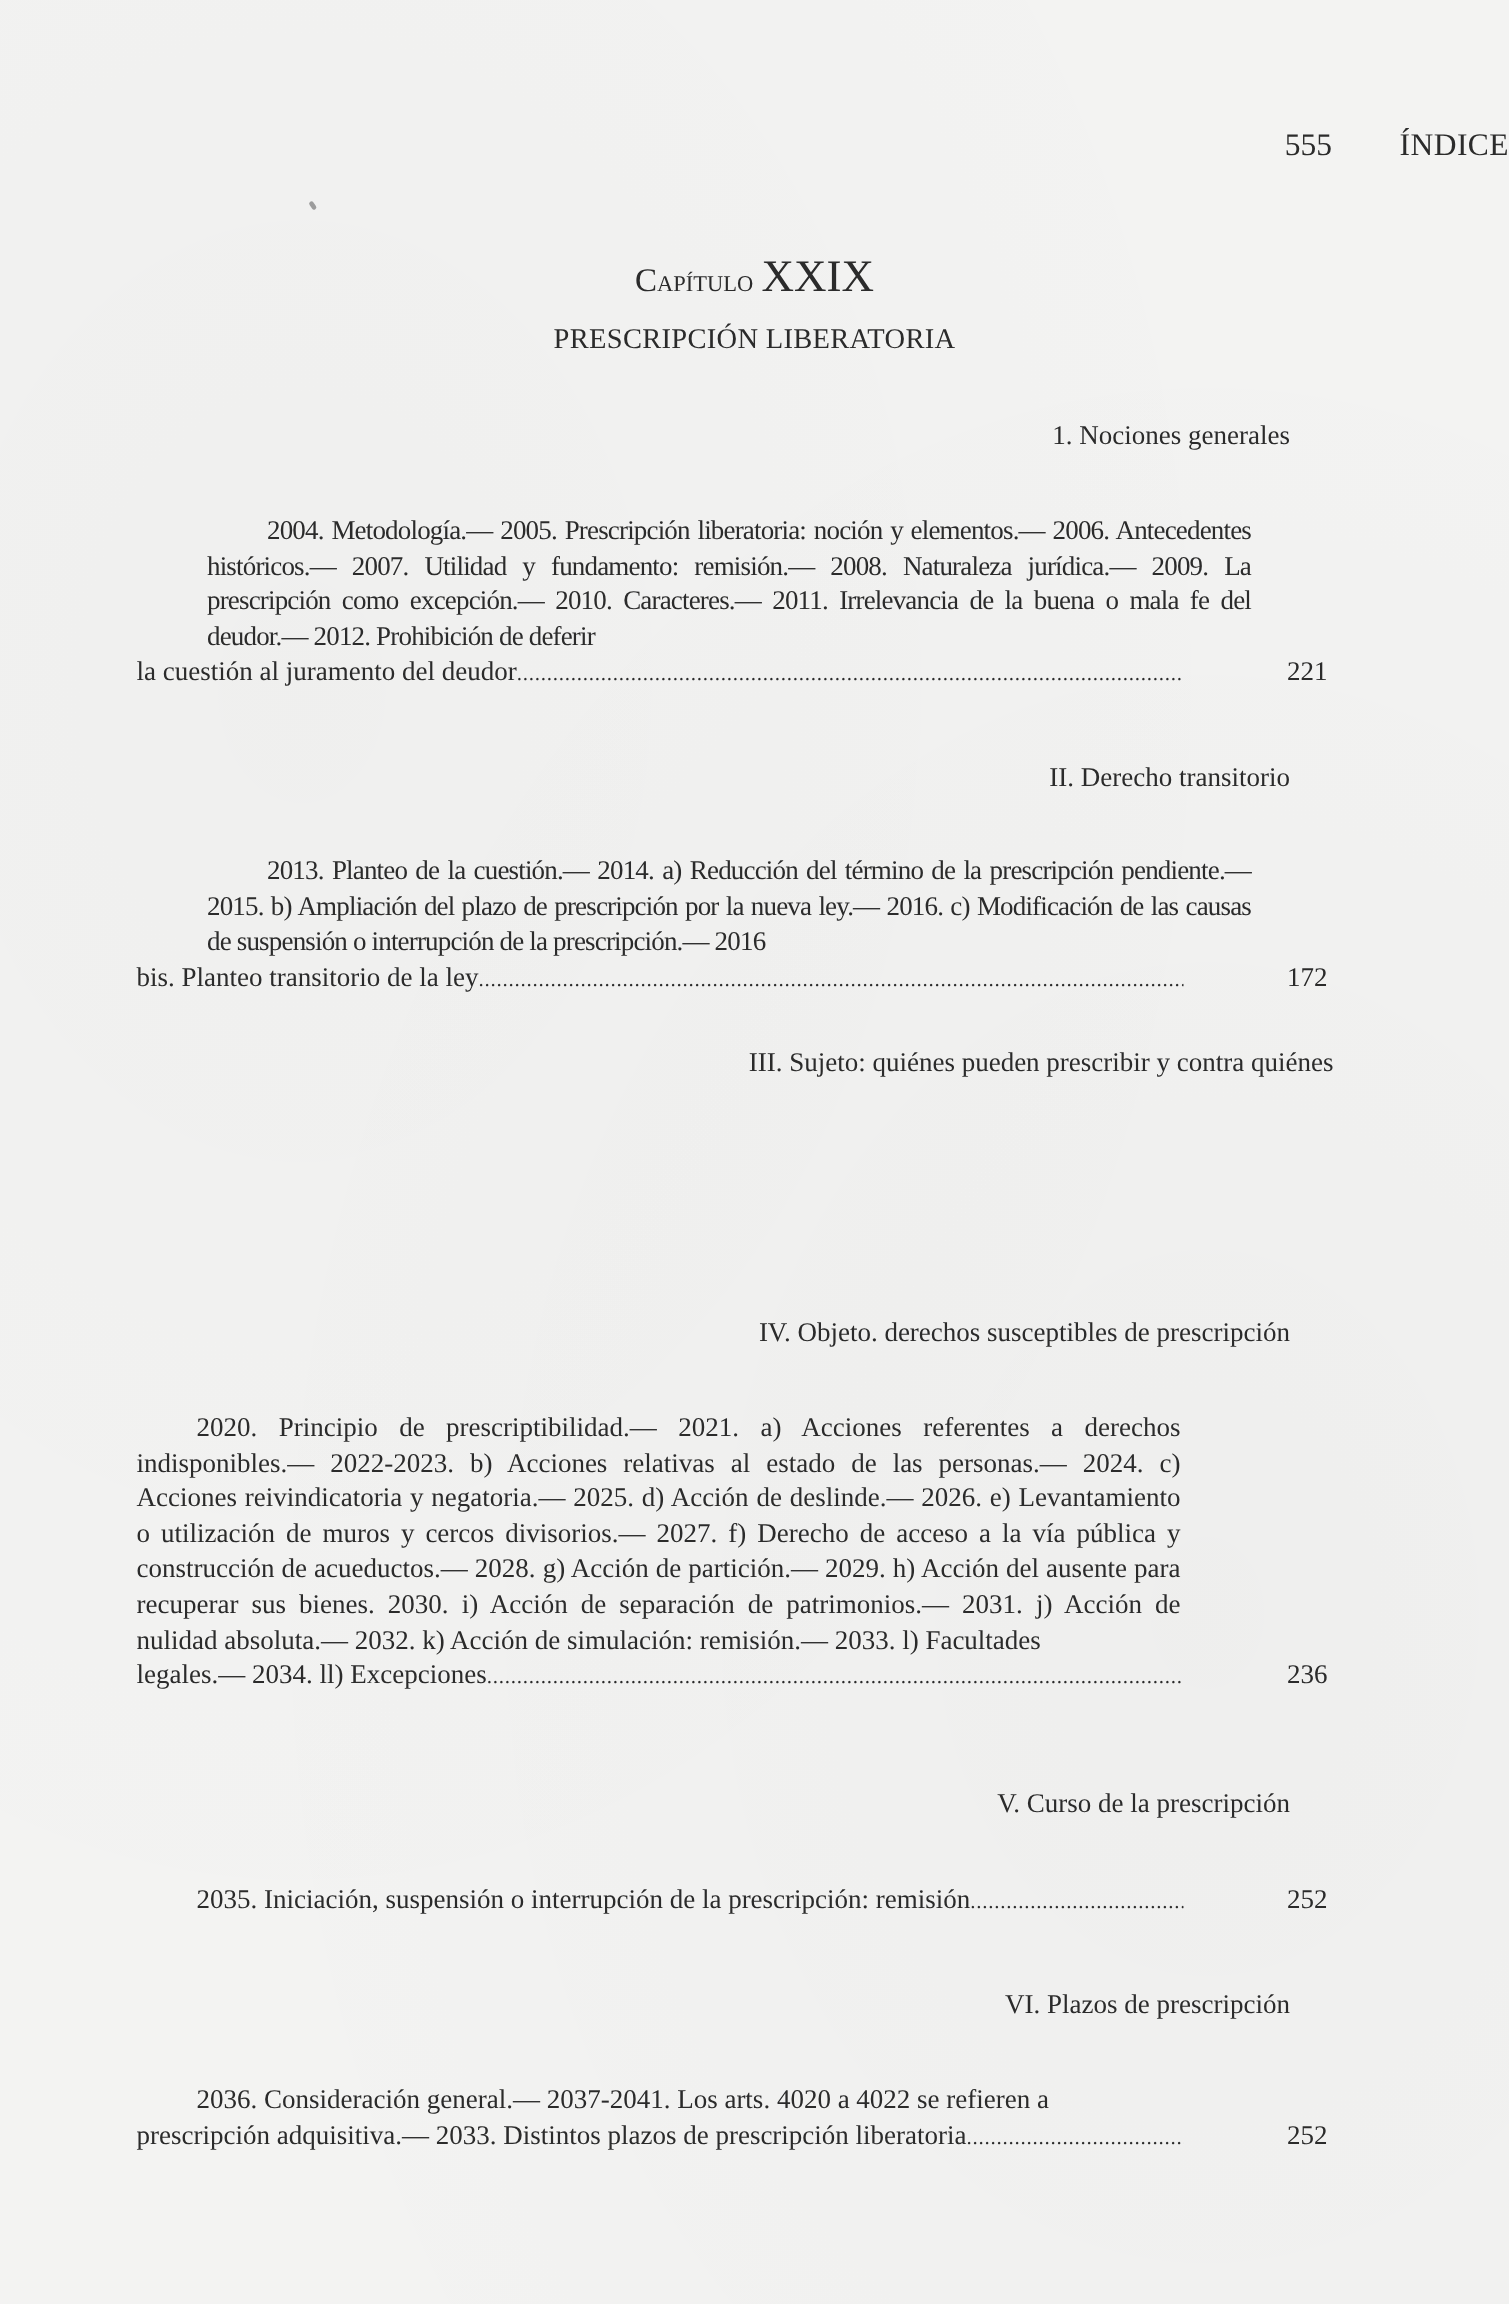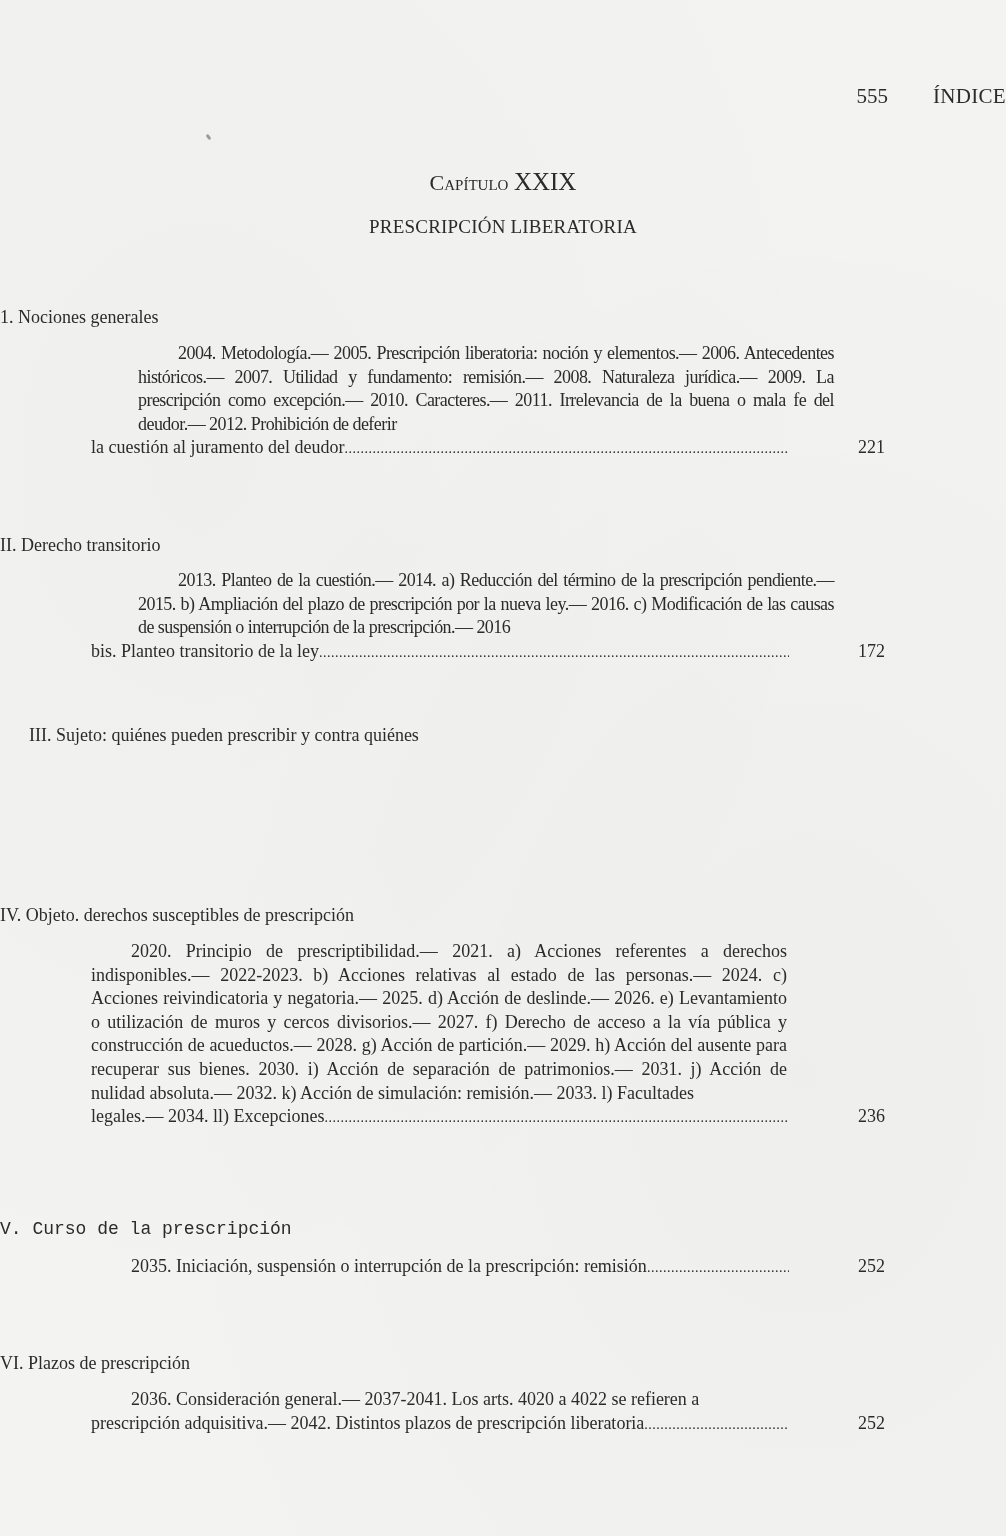--- a/index.html
+++ b/index.html
@@ -48,37 +48,36 @@
       top: 168px;
       left: 0; width: 1006px;
       text-align: center;
       font-size: 22px;
     }
     .chapter .sc {
       font-variant: small-caps;
       font-size: 22px;
     }
     .chapter .num {
-      font-size: 25px;
+      font-size: 30px;
       text-align: right;
     }
     .chapter-title {
       position: absolute;
       top: 216px;
       left: 0; width: 1006px;
       text-align: center;
       font-size: 19px;
       letter-spacing: 0.2px;
     }
     .section-heading {
       position: absolute;
       left: 0; width: 860px;
-      text-align: left;
+      text-align: right;
       font-size: 18px;
-      margin-top: 27px;
     }
     .entry {
       position: absolute;
       left: 91px;
       width: 794px;
       font-size: 18px;
       line-height: 23.6px;
     }
     .entry .text {
       display: block;
@@ -166,32 +165,32 @@
   <div class="section-heading" style="top:878px;">IV. Objeto. derechos susceptibles de prescripción</div>
   <div class="entry" style="top:940px;">
     <span class="text">2020. Principio de prescriptibilidad.— 2021. a) Acciones referentes a derechos indisponibles.— 2022-2023. b) Acciones relativas al estado de las personas.— 2024. c) Acciones reivindicatoria y negatoria.— 2025. d) Acción de deslinde.— 2026. e) Levantamiento o utilización de muros y cercos divisorios.— 2027. f) Derecho de acceso a la vía pública y construcción de acueductos.— 2028. g) Acción de partición.— 2029. h) Acción del ausente para recuperar sus bienes. 2030. i) Acción de separación de patrimonios.— 2031. j) Acción de nulidad absoluta.— 2032. k) Acción de simulación: remisión.— 2033. l) Facultades</span>
     <div class="last">
       <span class="lead">legales.— 2034. ll) Excepciones</span>
       <span class="dots"></span>
       <span class="page-num">236</span>
     </div>
   </div>
 
-  <div class="section-heading" style="top:1192px;font-family:Liberation Mono, monospace;">V. Curso de la prescripción</div>
+  <div class="section-heading" style="top:1192px;">V. Curso de la prescripción</div>
   <div class="entry single" style="top:1255px;">
     <div class="last">
       <span class="lead">2035. Iniciación, suspensión o interrupción de la prescripción: remisión</span>
       <span class="dots"></span>
       <span class="page-num">252</span>
     </div>
   </div>
 
   <div class="section-heading" style="top:1326px;">VI. Plazos de prescripción</div>
   <div class="entry" style="top:1388px;">
     <span class="text">2036. Consideración general.— 2037-2041. Los arts. 4020 a 4022 se refieren a</span>
     <div class="last">
-      <span class="lead">prescripción adquisitiva.— 2042. Distintos plazos de prescripción liberatoria</span>
+      <span class="lead">prescripción adquisitiva.— 2033. Distintos plazos de prescripción liberatoria</span>
       <span class="dots"></span>
       <span class="page-num">252</span>
     </div>
   </div>
 
 </div>
 
 </body></html>

